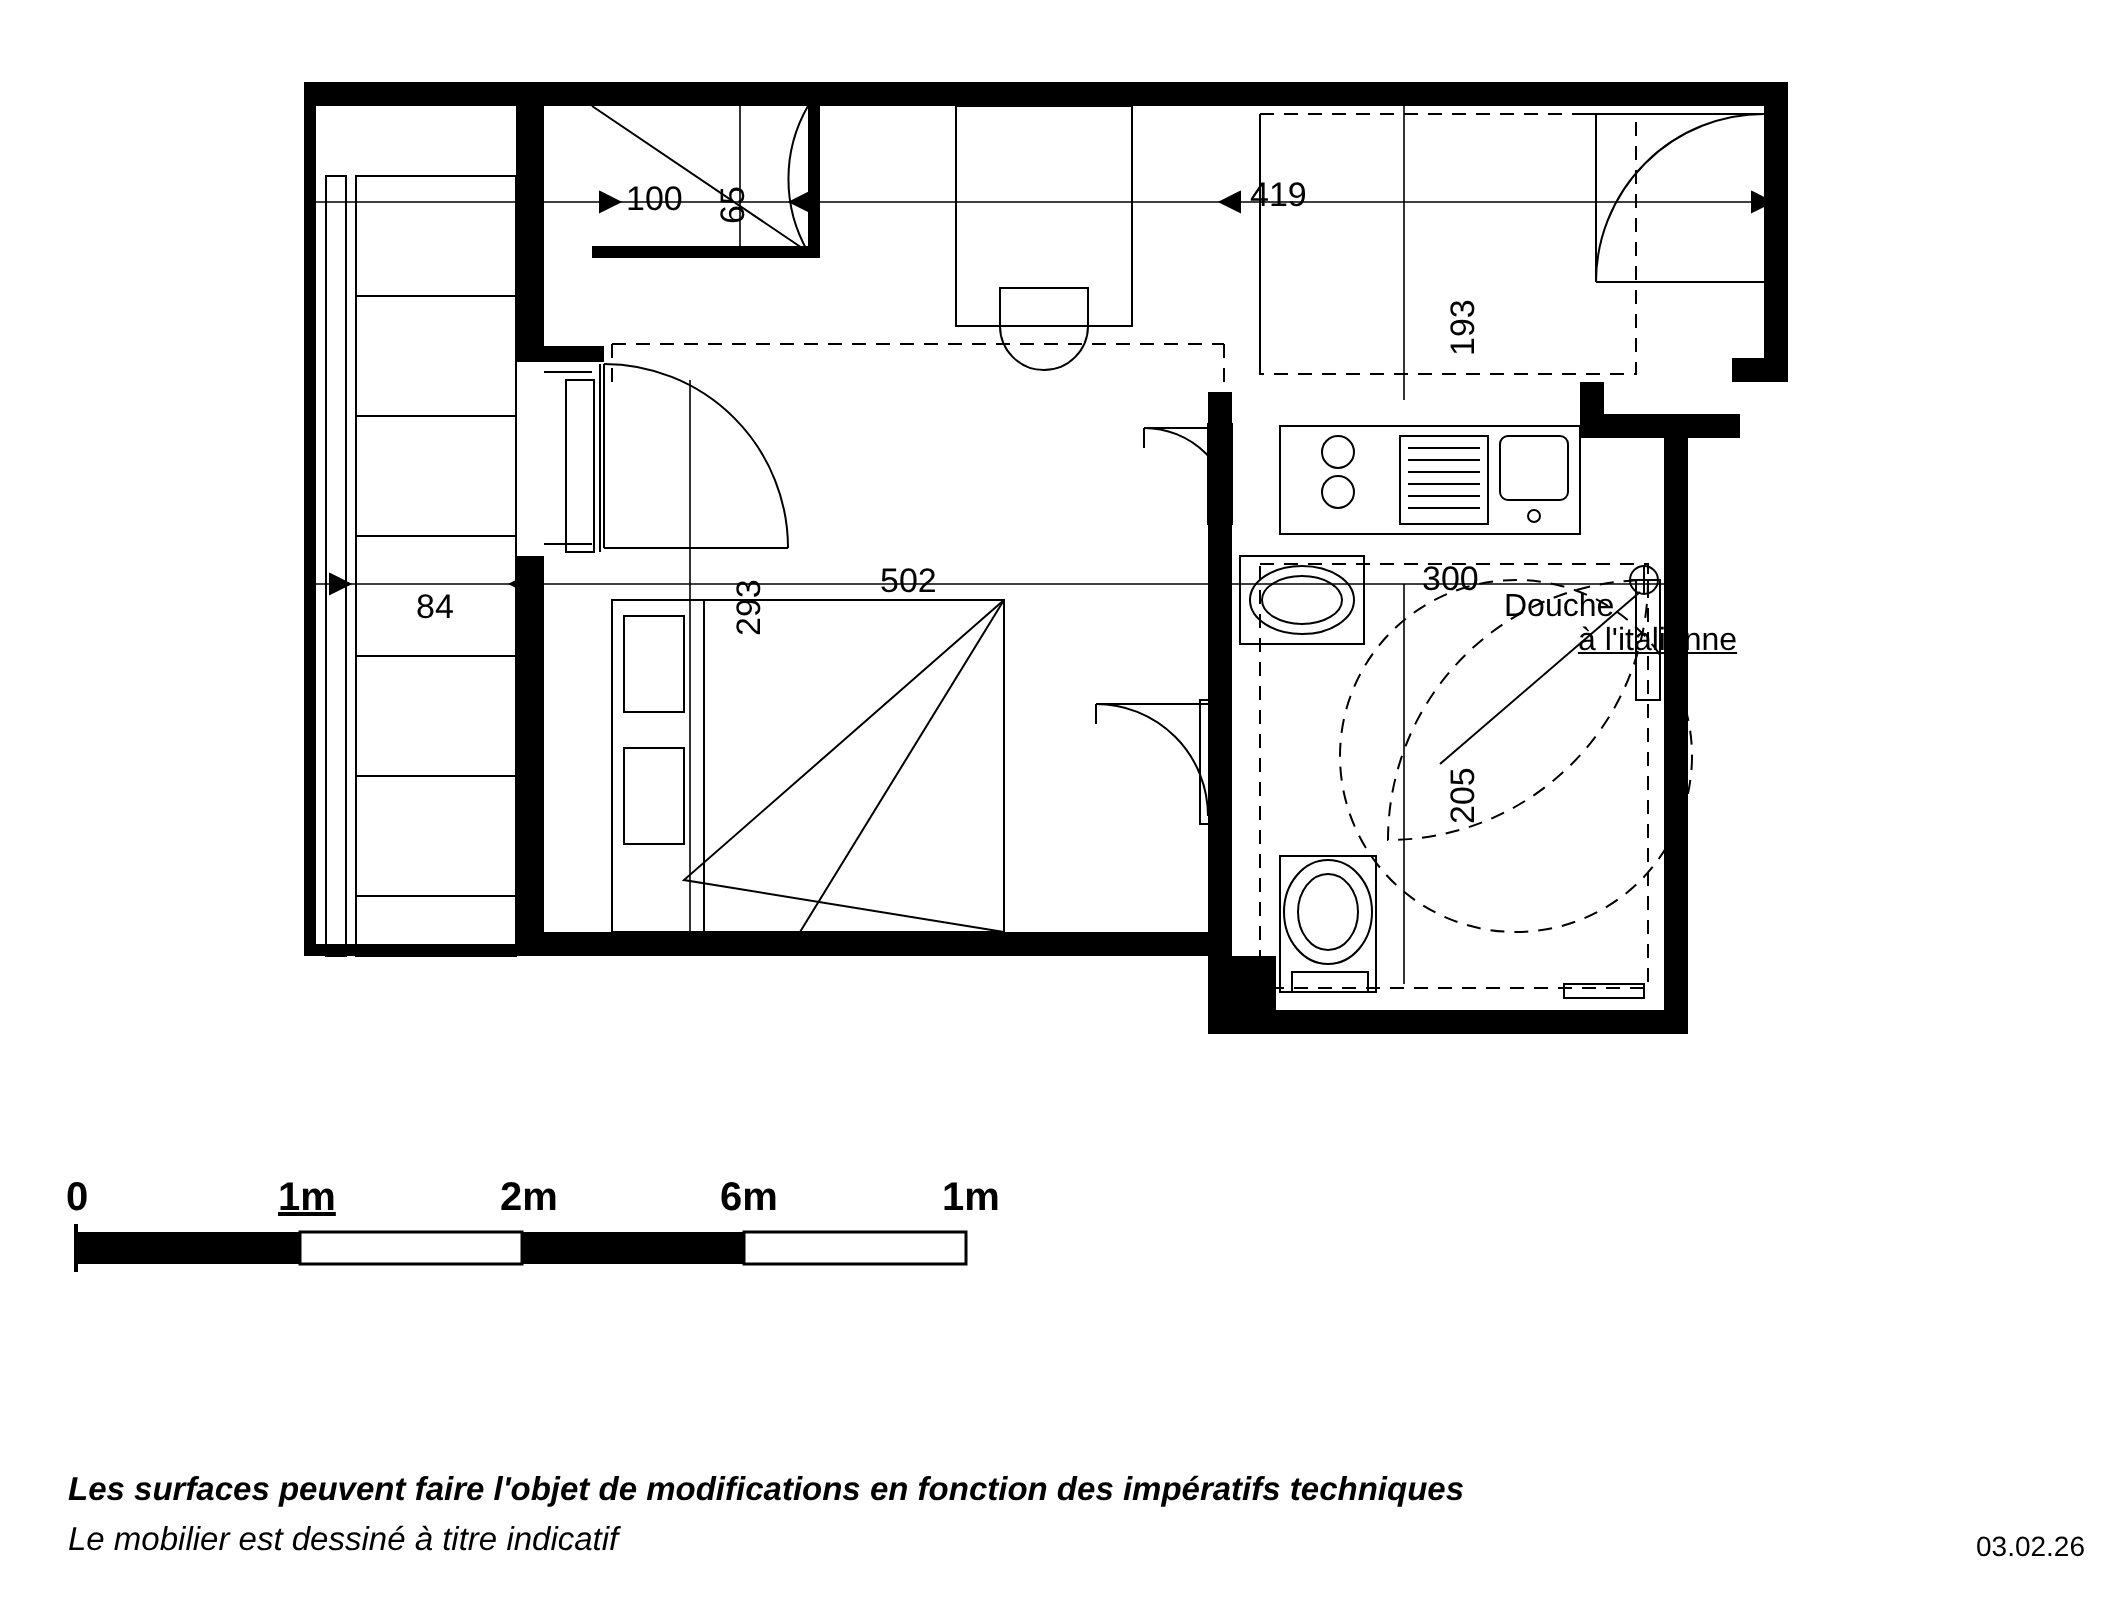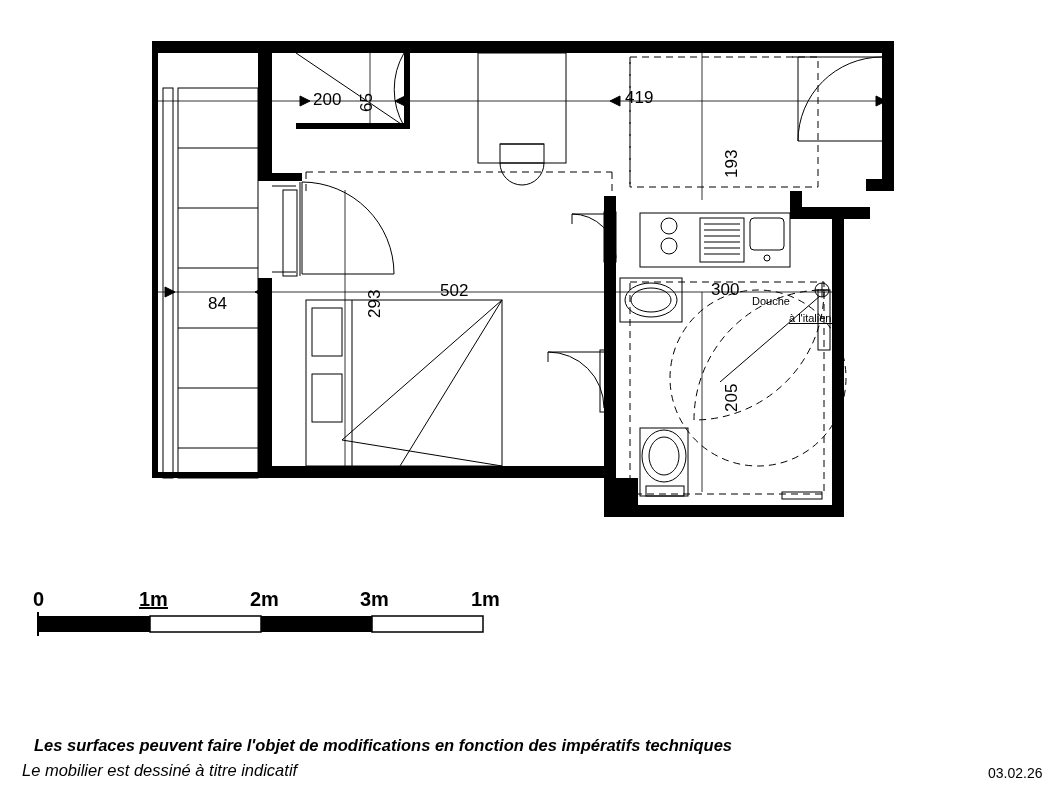--- a/index.html
+++ b/index.html
@@ -21,21 +21,21 @@
   .note{
     position:absolute;font-family:"Liberation Sans",sans-serif;
     font-size:16.5px;font-style:italic;color:#000;white-space:nowrap;
   }
   .datetext{
     position:absolute;font-family:"Liberation Sans",sans-serif;
     font-size:14px;color:#000;
   }
   .showerlbl{
     position:absolute;font-family:"Liberation Sans",sans-serif;
-    font-size:11px;color:#000;white-space:nowrap;text-align:right;
+    font-size:16px;color:#000;white-space:nowrap;text-align:right;
   }
 </style>
 </head>
 <body>
 
 <svg id="plan" viewBox="0 0 1051 800" xmlns="http://www.w3.org/2000/svg">
 
   <g fill="#000000" stroke="none">
 
     <rect x="152" y="41" width="742" height="12"></rect>
@@ -220,34 +220,34 @@
 
   <g>
     <rect x="38" y="616" width="112" height="16" fill="#000000"></rect>
     <rect x="150" y="616" width="111" height="16" fill="#ffffff" stroke="#000" stroke-width="1.5"></rect>
     <rect x="261" y="616" width="111" height="16" fill="#000000"></rect>
     <rect x="372" y="616" width="111" height="16" fill="#ffffff" stroke="#000" stroke-width="1.5"></rect>
     <line x1="38" y1="612" x2="38" y2="636" stroke="#000" stroke-width="2"></line>
   </g>
 </svg>
 
-<div class="dimtext" style="left:313px;top:90px;">200</div>
+<div class="dimtext" style="left:313px;top:90px;">100</div>
 <div class="dimtext vert" style="left:357px;top:112px;">65</div>
 <div class="dimtext" style="left:625px;top:88px;">419</div>
 <div class="dimtext vert" style="left:722px;top:178px;">193</div>
 <div class="dimtext" style="left:208px;top:282px;margin-top:12px;">84</div>
 <div class="dimtext vert" style="left:365px;top:318px;">293</div>
 <div class="dimtext" style="left:440px;top:281px;">502</div>
 <div class="dimtext" style="left:711px;top:280px;">300</div>
 <div class="dimtext vert" style="left:722px;top:412px;">205</div>
 
 <div class="showerlbl" style="left:752px;top:295px;">Douche</div>
 <div class="showerlbl" style="left:789px;top:312px;text-decoration:underline;">à l'italienne</div>
 
 <div class="scalelabel" style="left:33px;top:588px;">0</div>
 <div class="scalelabel" style="left:139px;top:588px;text-decoration:underline;">1m</div>
 <div class="scalelabel" style="left:250px;top:588px;">2m</div>
-<div class="scalelabel" style="left:360px;top:588px;">3m</div>
+<div class="scalelabel" style="left:360px;top:588px;">6m</div>
 <div class="scalelabel" style="left:471px;top:588px;">1m</div>
 
 <div class="note" style="left:34px;top:736px;font-weight:bold;">Les surfaces peuvent faire l'objet de modifications en fonction des impératifs techniques</div>
-<div class="note" style="left:22px;top:761px;">Le mobilier est dessiné à titre indicatif</div>
+<div class="note" style="left:34px;top:761px;">Le mobilier est dessiné à titre indicatif</div>
 <div class="datetext" style="left:988px;top:765px;">03.02.26</div>
 
 </body></html>

